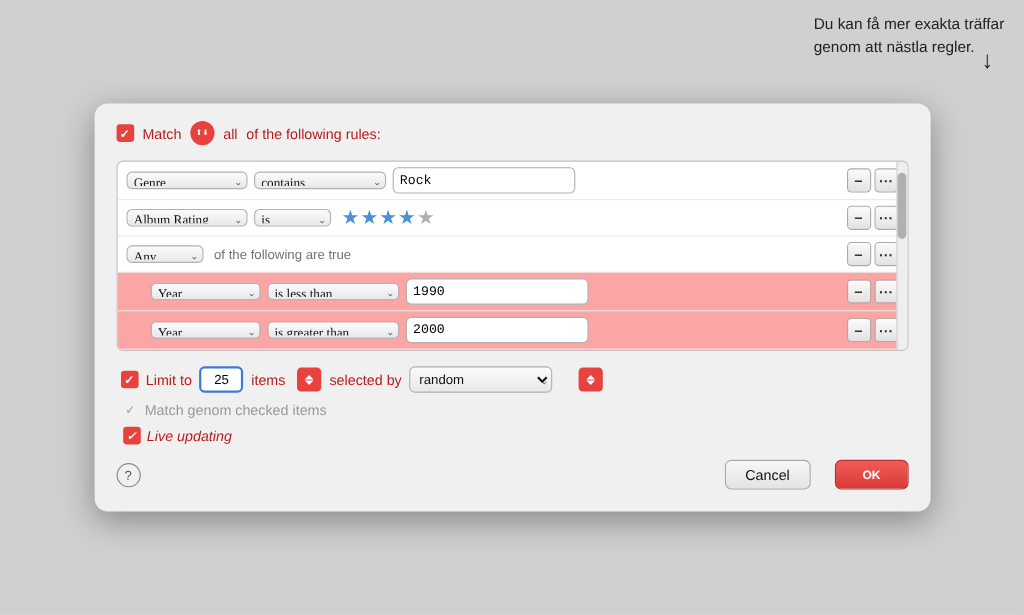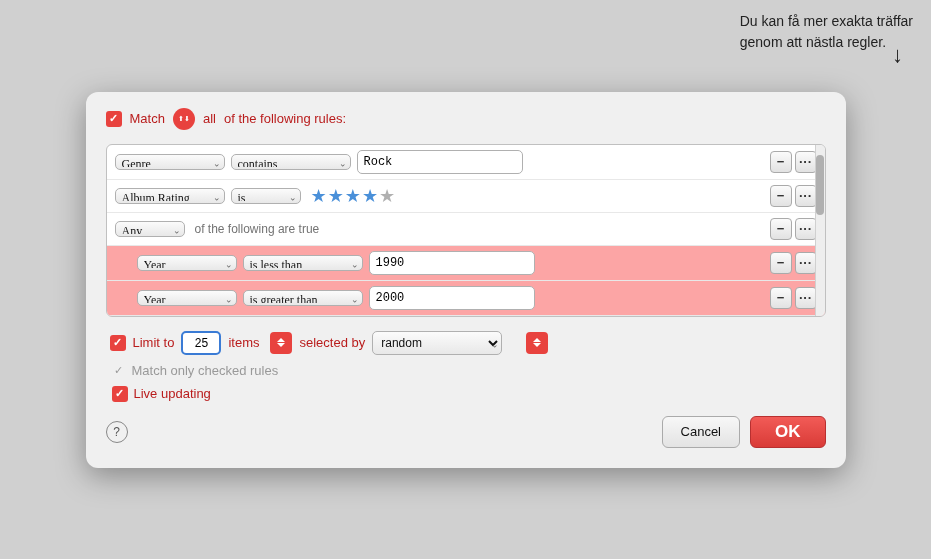--- a/index.html
+++ b/index.html
@@ -326,20 +326,21 @@
     .label-dim {
       font-size: 13px;
       color: #999;
     }
 
     .live-updating-row {
       display: flex;
       align-items: center;
       gap: 6px;
       padding-left: 2px;
+      font-style: italic;
     }
 
     
     .dialog-footer {
       display: flex;
       align-items: center;
       justify-content: space-between;
       padding: 14px 20px 0 20px;
     }
 
@@ -352,39 +353,39 @@
       align-items: center;
       justify-content: center;
       font-size: 12px;
       color: #555;
       cursor: pointer;
       background: none;
     }
 
     .footer-right {
       display: flex;
-      gap: 10px;
+      gap: 22px;
     }
 
     .btn-cancel {
       background: linear-gradient(to bottom, #f7f7f7, #e3e3e3);
       border: 1px solid #aaa;
       border-radius: 6px;
       padding: 5px 18px;
       font-size: 13px;
       cursor: pointer;
       color: #111;
     }
 
     .btn-ok {
       background: linear-gradient(to bottom, #f25b57, #d93b37);
       border: 1px solid #b83030;
       border-radius: 6px;
       padding: 5px 24px;
-      font-size: 17px;
+      font-size: 11px;
       font-weight: 600;
       cursor: pointer;
       color: white;
     }
 
     .select-field-genre { width: 110px; }
     .select-field-condition { width: 120px; }
     .select-field-any { width: 70px; }
     .select-field-year { width: 100px; }
     .select-field-year-cond { width: 120px; }
@@ -563,21 +564,21 @@
           </div>
           <div class="dropdown-red-arrow">
             <span></span>
             <span></span>
           </div>
         </div>
       </div>
 
       <div class="match-checked-row">
         <div class="check-dim">✓</div>
-        <span class="label-dim">Match only checked rules</span>
+        <span class="label-dim">Match genom checked items</span>
       </div>
 
       <div class="live-updating-row">
         <div class="checkbox-red"></div>
         <span class="match-label">Live updating</span>
       </div>
 
     </div>
 
   </div>

